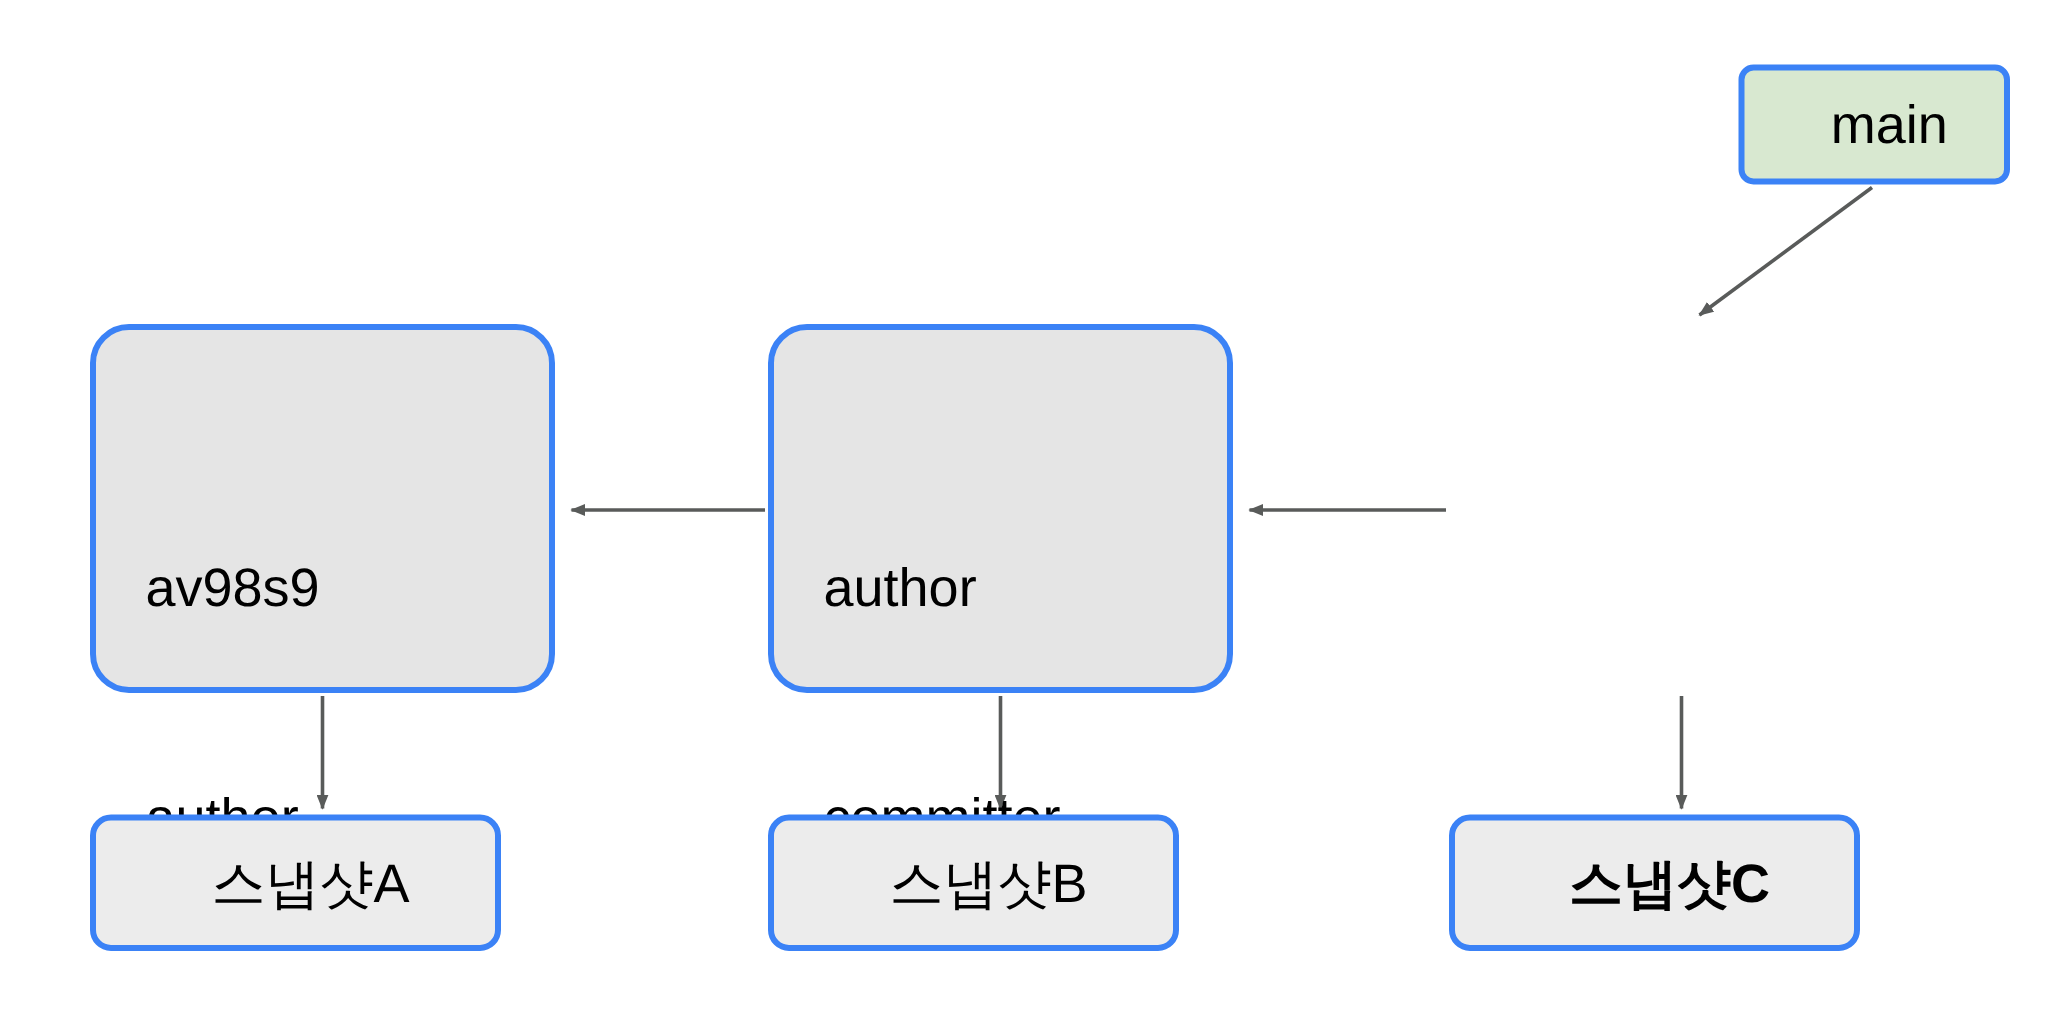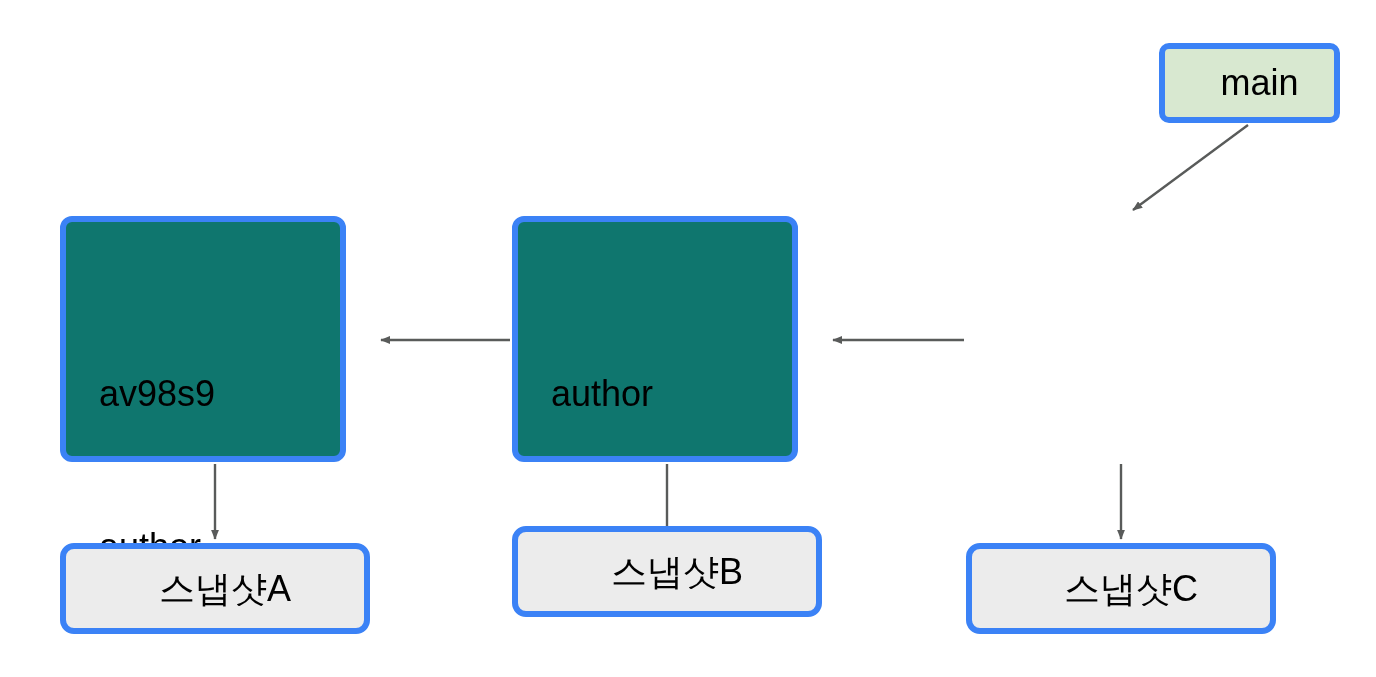--- a/index.html
+++ b/index.html
@@ -21,46 +21,46 @@
     position: absolute;
     left: 0;
     top: 0;
     width: 1376px;
     height: 677px;
     pointer-events: none;
   }
   .node {
     position: absolute;
     box-sizing: border-box;
-    border: 6px solid #3b82f6;
+    border: 4px solid #3b82f6;
     padding-left: 20px;
   }
   .commit-node {
-    background: #0f766e;
-    border-radius: 12px;
-    width: 286px;
+    background: #e5e5e5;
+    border-radius: 26px;
+    width: 310px;
     height: 246px;
   }
   .commit-text {
     position: absolute;
     left: 33px;
     top: 44px;
     font-size: 36px;
     line-height: 51px;
     color: #000000;
     text-align: left;
     white-space: pre;
   }
   .commit-line {
     display: block;
   }
   .snapshot-node {
     background: #ececec;
     border-radius: 14px;
-    width: 310px;
+    width: 274px;
     height: 91px;
     display: flex;
     align-items: center;
     justify-content: center;
   }
   .snapshot-text {
     font-size: 36px;
     color: #000000;
     line-height: 1;
   }
@@ -77,22 +77,22 @@
     font-size: 36px;
     color: #000000;
     line-height: 1;
   }
 
   
   #node-commit-0 { left: 60px;  top: 216px; }
   #node-commit-1 { left: 512px; top: 216px; }
   #node-commit-2 { left: 966px; top: 216px; }
   #node-snapshot-0 { left: 60px;  top: 543px; }
-  #node-snapshot-1 { left: 512px; top: 526px; }
-  #node-snapshot-2 { left: 966px; top: 543px; }
+  #node-snapshot-1 { left: 512px; top: 543px; }
+  #node-snapshot-2 { left: 966px; top: 543px; font-weight: bold; }
   #node-branch-main { left: 1159px; top: 43px; }
 </style>
 </head>
 <body>
 
 <div id="canvas">
 
   <svg id="edge-layer" viewBox="0 0 1376 677" width="1376" height="677">
     <defs>
       <marker id="arrowhead" markerWidth="10" markerHeight="8" refX="9.2" refY="4" orient="auto" markerUnits="userSpaceOnUse">

